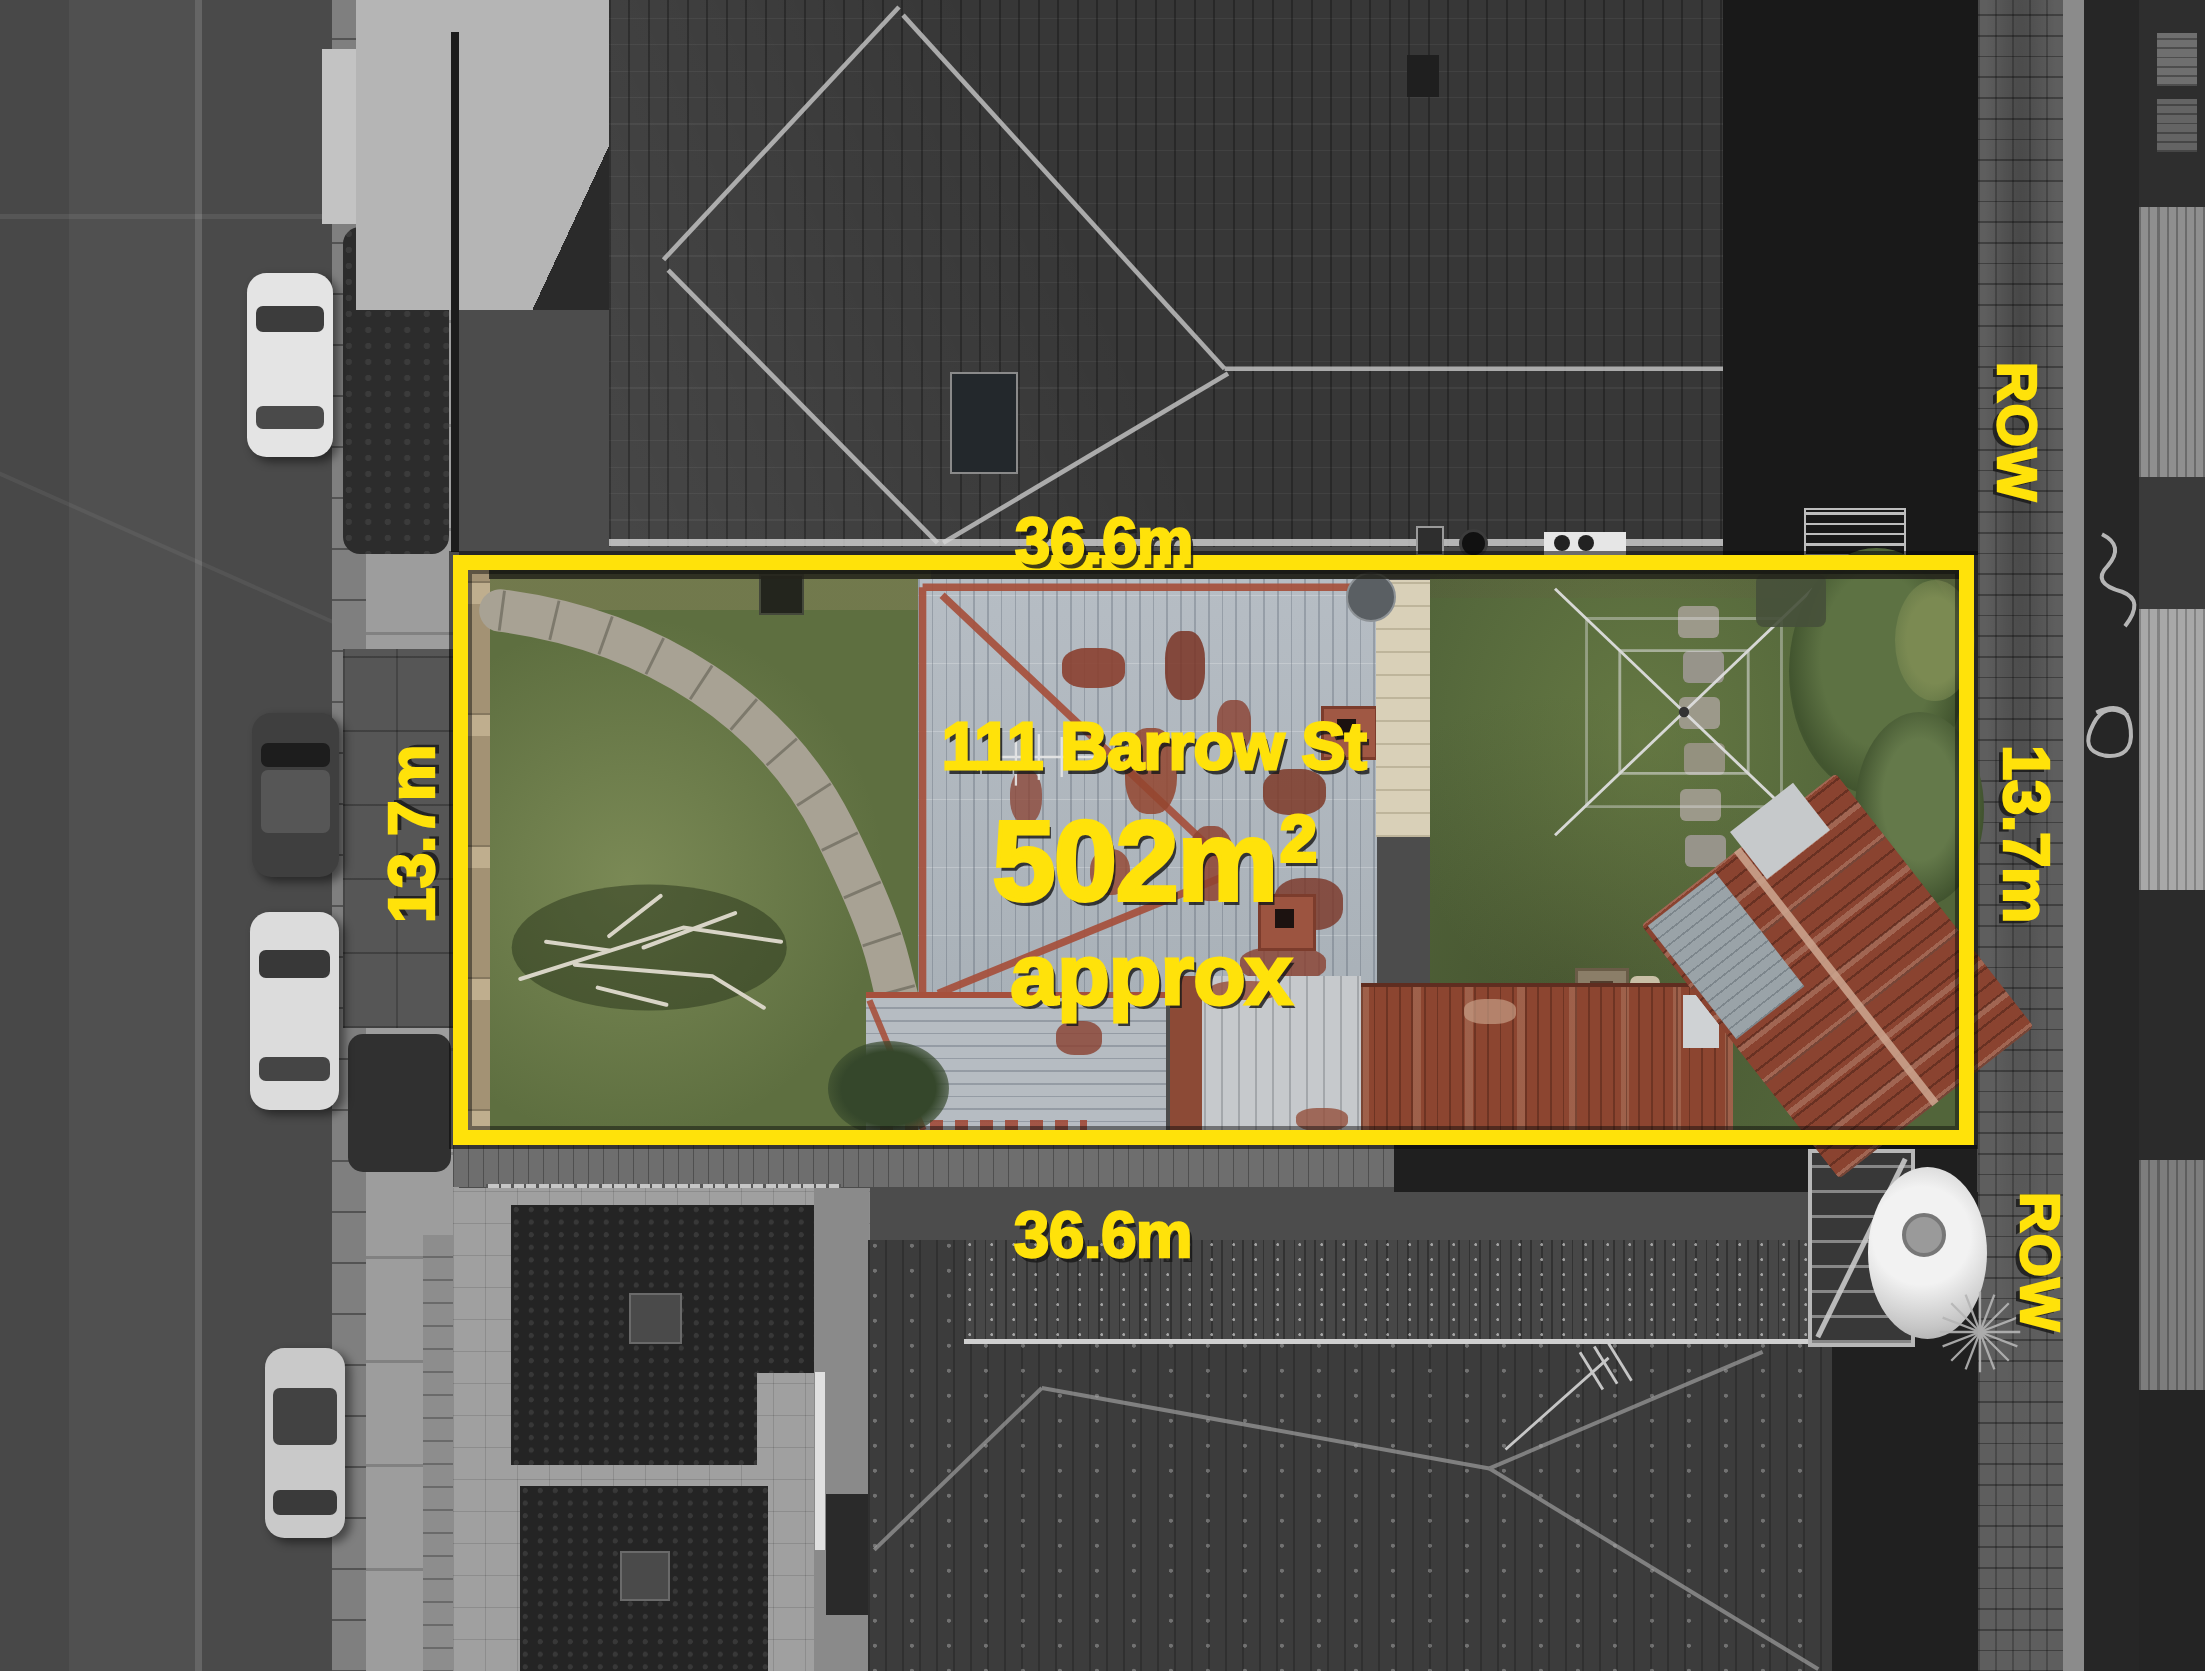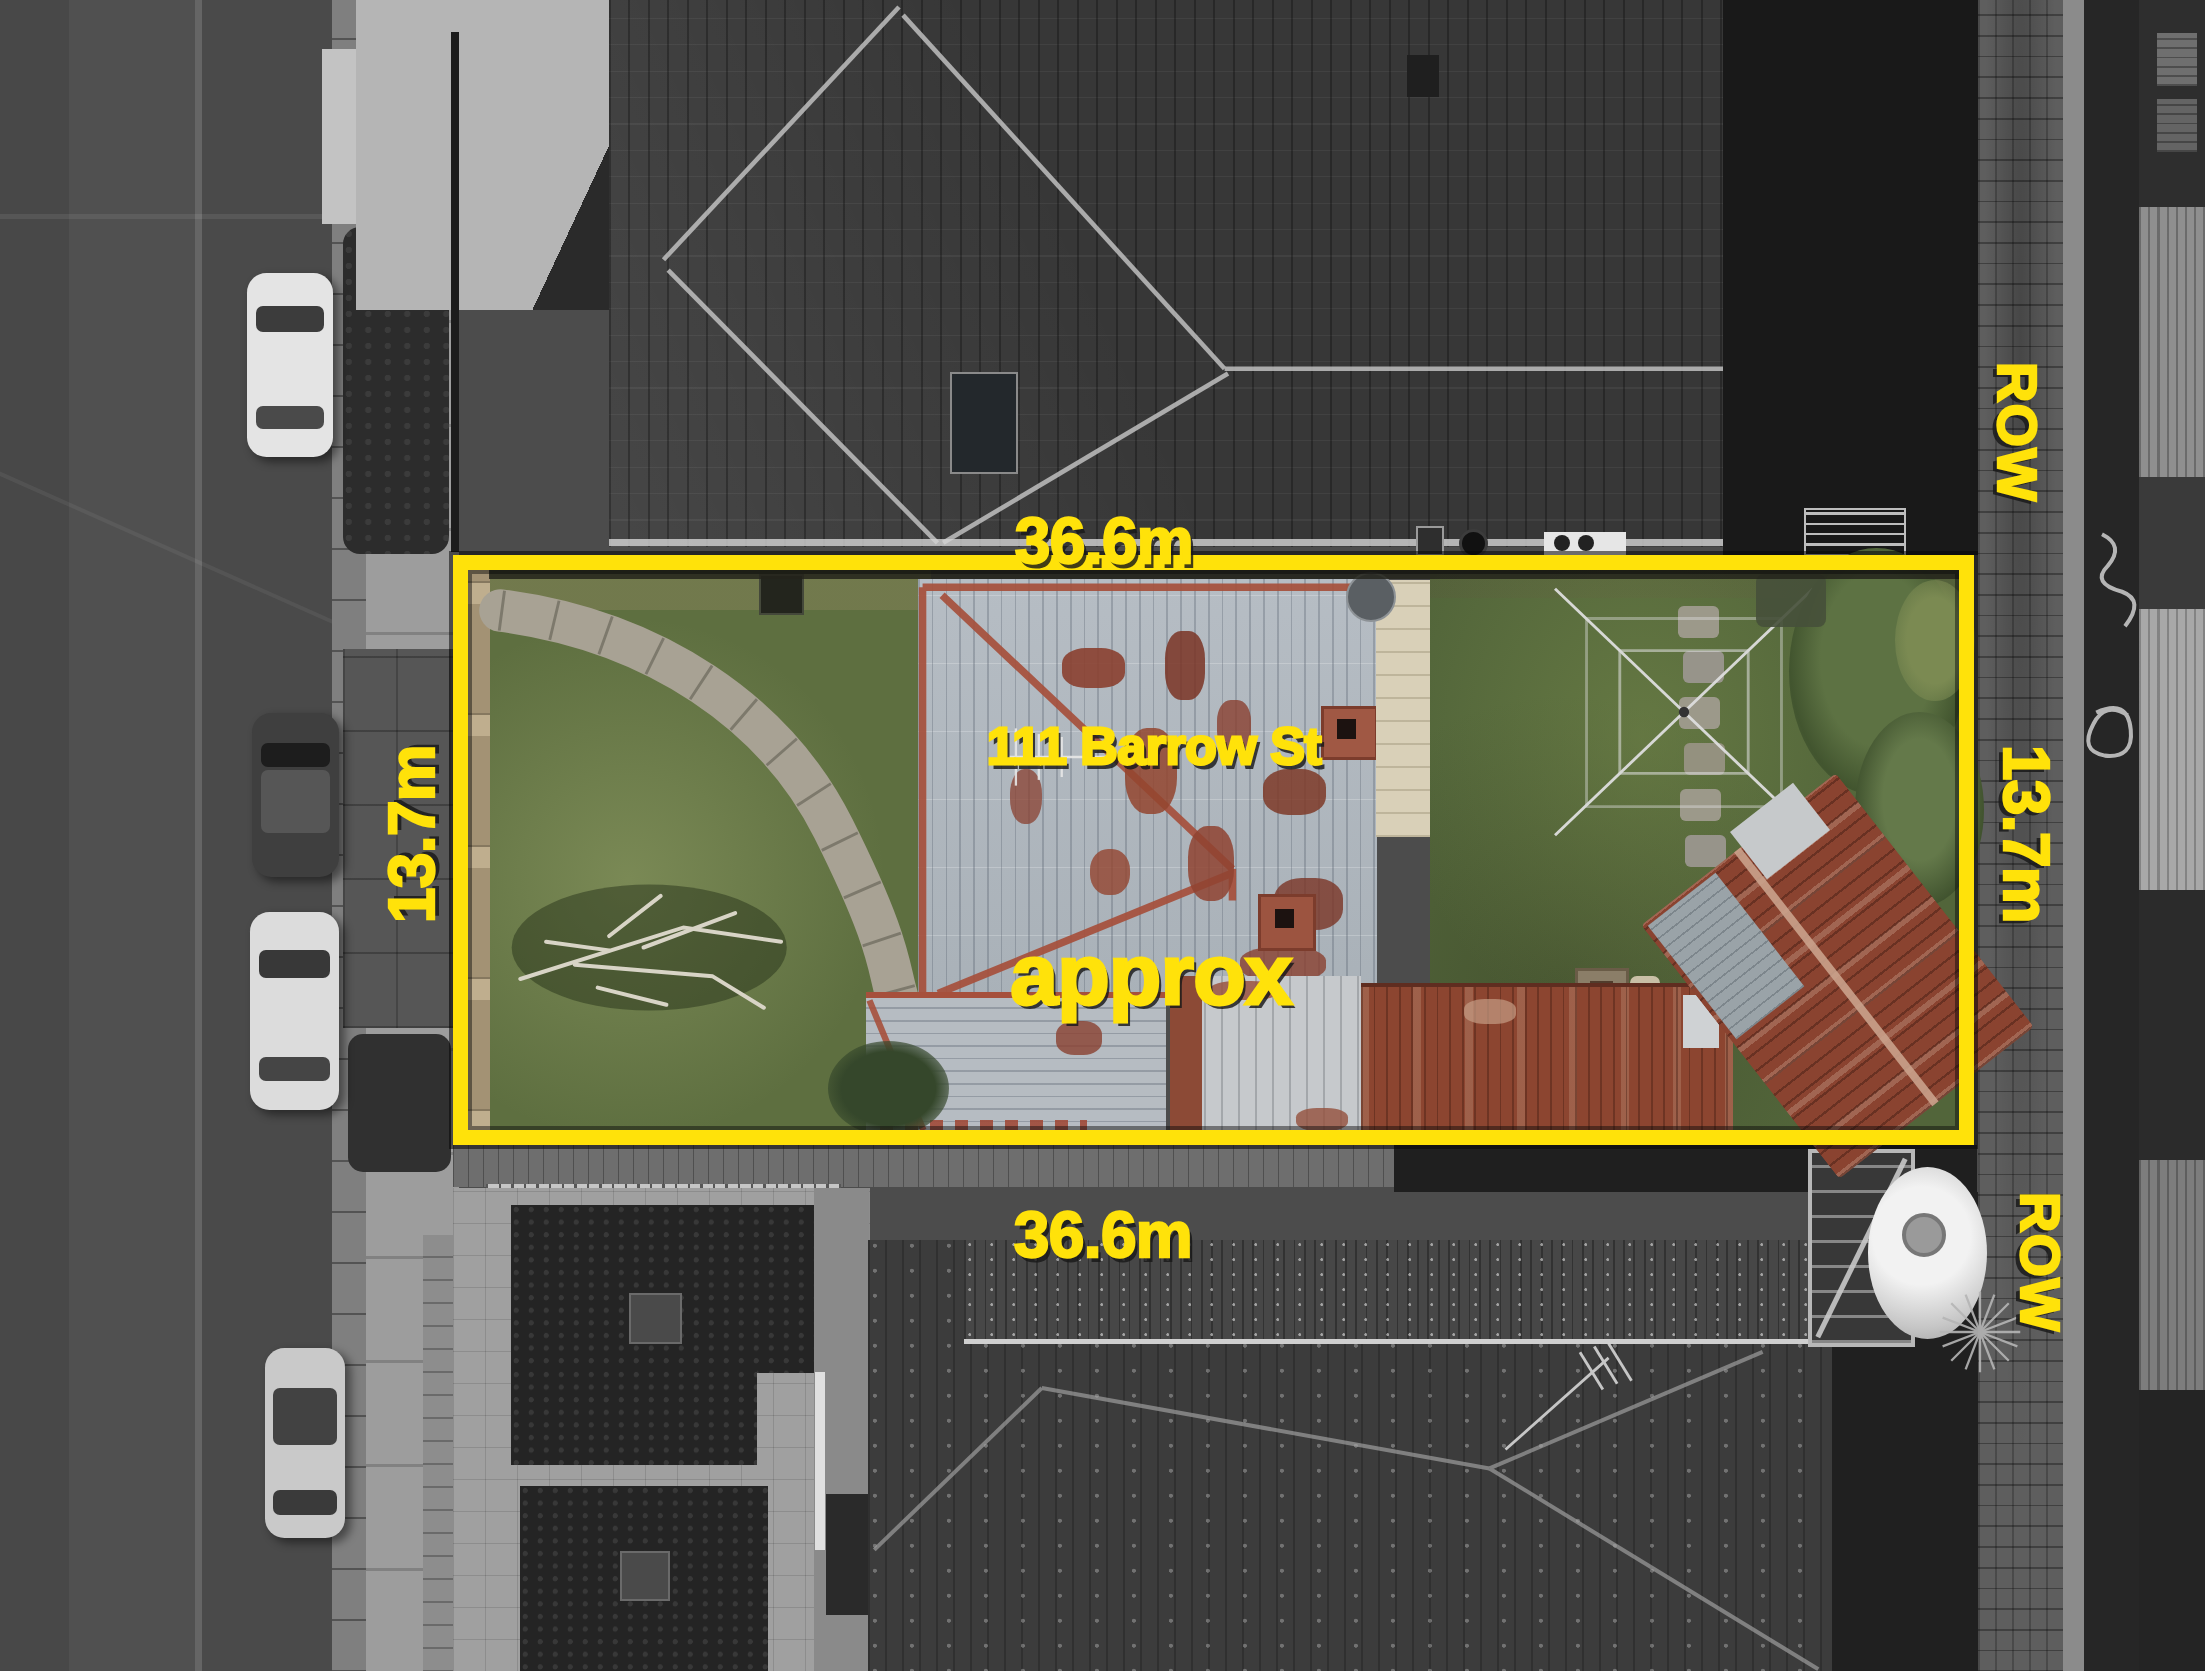--- a/index.html
+++ b/index.html
@@ -333,17 +333,20 @@
 
   <div class="boundary" style="left:453px;top:555px;width:1521px;height:590px;box-sizing:border-box;z-index:40;"></div>
 
   <div class="lbl small hc" style="left:1104px;top:520px;z-index:50;">36.6m</div>
   <div class="lbl small hc" style="left:1103px;top:1214px;z-index:50;">36.6m</div>
   <div class="lbl small vert-ccw" style="left:412px;top:834px;z-index:50;">13.7m</div>
   <div class="lbl small vert-cw" style="left:2026px;top:834px;z-index:50;">13.7m</div>
   <div class="lbl row vert-cw" style="left:2017px;top:432px;z-index:50;letter-spacing:.02em;">ROW</div>
   <div class="lbl row vert-cw" style="left:2040px;top:1262px;z-index:50;letter-spacing:.02em;">ROW</div>
 
-  <div class="lbl hc" style="left:1154px;top:725px;font-size:52px;z-index:50;-webkit-text-stroke:2.9px var(--hl,#FFE20A);">111 Barrow St</div>
+  <div class="lbl hc" style="left:1154px;top:725px;font-size:66px;z-index:50;-webkit-text-stroke:2.9px var(--hl,#FFE20A);">111 Barrow St</div>
+  <div class="lbl hc" style="left:1154px;top:840px;font-size:113px;z-index:50;-webkit-text-stroke:4px var(--hl,#FFE20A);">
+    <span>502m</span><sup class="sq">2</sup>
+  </div>
   <div class="lbl hc" style="left:1151px;top:953px;font-size:86px;z-index:50;-webkit-text-stroke:2.9px var(--hl,#FFE20A);">approx</div>
 
 </div>
 
 
 </body></html>

